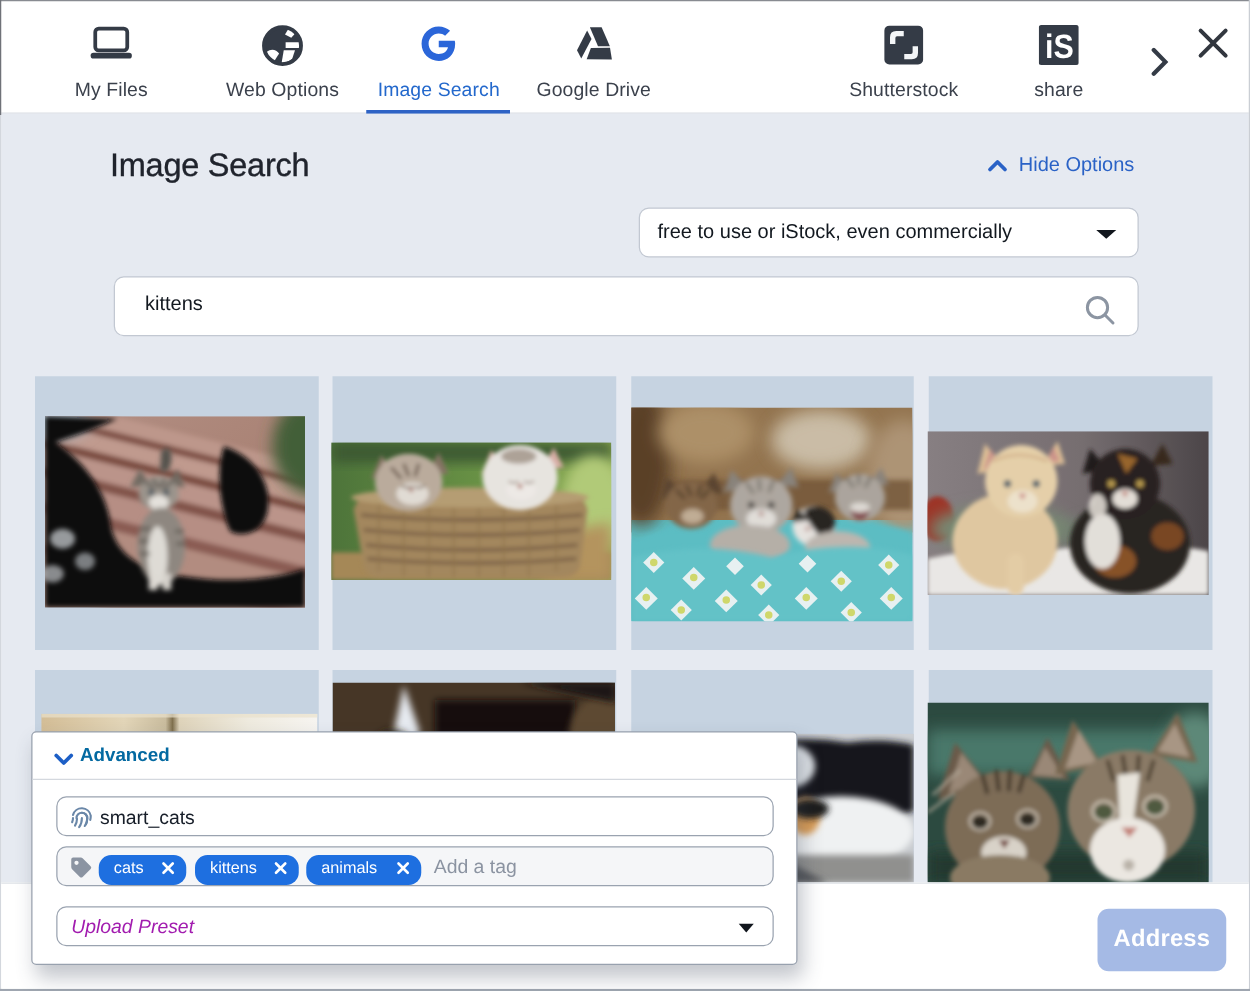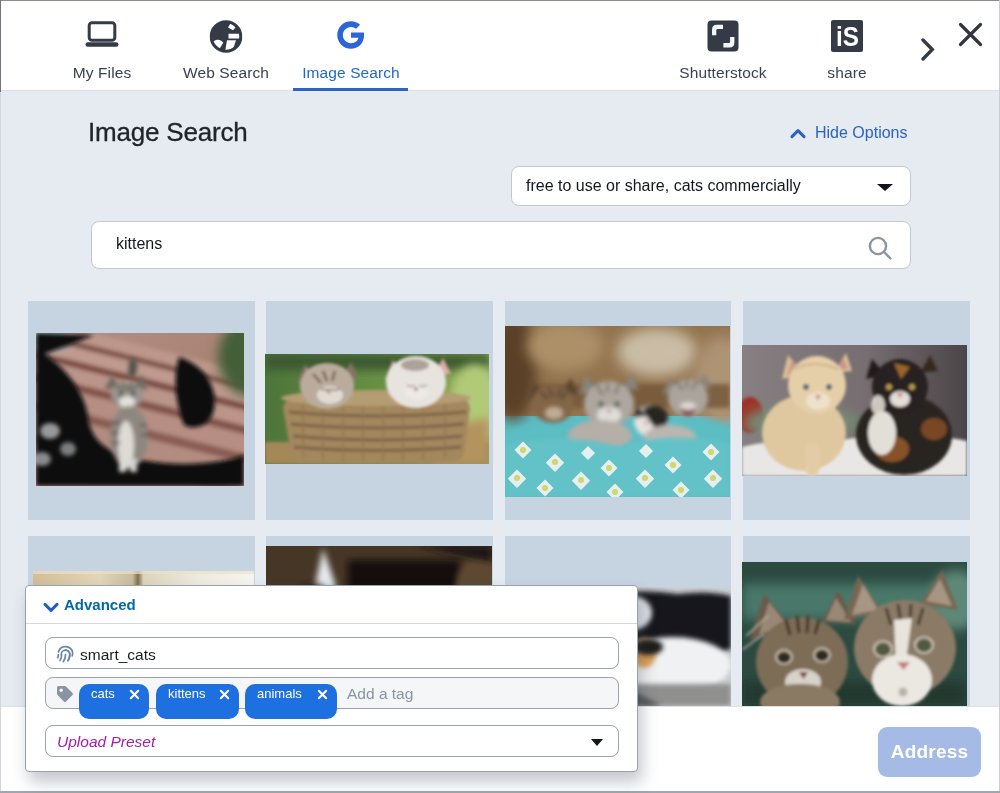--- a/index.html
+++ b/index.html
@@ -58,58 +58,66 @@
   #phead svg { position:absolute; left:17px; top:16px; }
   #phead .tx { position:absolute; left:38px; top:10px; font-size:15px; font-weight:bold;
     color:#0369a1; }
   .pin { position:absolute; left:19px; width:574px; height:32px;
     border:1px solid #9aa3b0; border-radius:8px; background:#fff; }
   #in1 { top:51px; }
   #in1 .tx { position:absolute; left:34px; top:8px; font-size:15.5px; color:#171e29; }
   #in1 svg { position:absolute; left:8px; top:5px; }
   #in2 { top:91px; background:#f5f6f8; }
   #in2 svg.tag { position:absolute; left:9px; top:6px; }
-  .pill { position:absolute; top:6px; height:35px; background:#1e6fe0; border-radius:10px;
+  .pill { position:absolute; top:6px; height:24px; background:#1e6fe0; border-radius:10px;
     color:#fff; font-size:13px; line-height:20px; padding-left:12px; }
   .pill svg { position:absolute; right:9px; top:4.5px; }
   #addtag { position:absolute; left:301px; top:7px; font-size:15.5px; color:#8b93a1; }
   #in3 { top:139px; }
   #in3 .tx { position:absolute; left:11px; top:7px; font-size:15.5px; color:#a21caf;font-style:italic; }
   #in3 .caret { position:absolute; right:15px; top:13px; border-left-width:6.5px;
     border-right-width:6.5px; border-top-width:7px; }
 </style>
 </head>
 <body>
 <div id="page">
   <div class="abs" id="topbar">
-    <div class="tab" style="left:40px;width:122px;">
+    <div class="tab" style="left:27px;width:122px;">
       <span class="ic"><svg width="34" height="34" viewBox="0 0 34 34">
         <rect x="4.2" y="2.8" width="25.6" height="17.5" rx="2.8" fill="none" stroke="#343b46" stroke-width="3"></rect>
         <rect x="0.5" y="22.2" width="33" height="4.6" rx="2.3" fill="#343b46"></rect>
       </svg></span>
       <div class="lb">My Files</div>
     </div>
     <div class="tab" style="left:164px;width:122px;">
       <span class="ic"><svg width="33" height="33" viewBox="0 0 33 33">
         <circle cx="16.5" cy="16.5" r="14.6" fill="#343b46"></circle>
         <g fill="#ffffff">
           <path d="M19,13.8 L31.5,13.8 L31.2,18.4 L19,18.4 Z"></path>
           <path d="M21.5,2.5 L27.5,5.8 L23.5,10.2 L18.5,7.6 Z"></path>
           <path d="M3.8,21.5 C7.5,18.5 11.5,19.5 13.8,22.8 L9.2,30 C6.3,28 4.7,24.8 3.8,21.5 Z"></path>
           <path d="M17.5,20.2 L26.5,20.2 L24.2,27.2 C21.2,29.6 18.4,30.2 15.8,30.2 Z"></path>
         </g>
         <circle cx="16.5" cy="16.5" r="14.8" fill="none" stroke="#343b46" stroke-width="3.1"></circle>
       </svg></span>
-      <div class="lb">Web Search</div>
+      <div class="lb">Web Options</div>
     </div>
     <div class="tab sel" style="left:289px;width:122px;">
       <span class="ic"><svg width="30" height="30" viewBox="0 0 48 48">
         <path fill="#2b66d9" d="M44.5 20H24v8.5h11.8C34.7 33.9 30.1 37 24 37c-7.2 0-13-5.8-13-13s5.8-13 13-13c3.1 0 5.9 1.1 8.1 2.9l6.4-6.4C34.6 4.1 29.6 2 24 2 11.8 2 2 11.8 2 24s9.8 22 22 22c11 0 21-8 21-22 0-1.3-.2-2.7-.5-4z"></path>
       </svg></span>
       <div class="lb">Image Search</div>
+    </div>
+    <div class="tab" style="left:413px;width:122px;">
+      <span class="ic"><svg width="30" height="27" viewBox="0 0 30 27" style="margin-top:1px;">
+        <polygon points="11.9,0.7 21.3,0.7 27.9,16 18.4,16" fill="#343b46"></polygon>
+        <polygon points="9.7,3.4 13.2,10.2 5,25.7 1.6,19.2" fill="#343b46"></polygon>
+        <polygon points="12.7,17.3 28,17.1 29.5,26.5 9.3,26.3" fill="#343b46"></polygon>
+      </svg></span>
+      <div class="lb">Google Drive</div>
     </div>
     <div class="tab" style="left:661px;width:122px;">
       <span class="ic"><svg width="32" height="32" viewBox="0 0 32 32">
         <rect x="0.5" y="0.5" width="31" height="31" rx="4" fill="#343b46"></rect>
         <path d="M16,4.7 L10,4.7 Q5,4.7 5,9.7 L5,15.2 L9.3,15.2 L9.3,10.3 Q9.3,9 10.6,9 L16,9 Z" fill="#f4f6f8"></path>
         <path d="M16.4,27.4 L22.4,27.4 Q27.4,27.4 27.4,22.4 L27.4,16.9 L23.1,16.9 L23.1,21.8 Q23.1,23.1 21.8,23.1 L16.4,23.1 Z" fill="#f4f6f8"></path>
       </svg></span>
       <div class="lb">Shutterstock</div>
     </div>
     <div class="tab" style="left:785px;width:122px;">
@@ -127,21 +135,21 @@
     </svg>
     <div class="abs" id="underline"></div>
   </div>
   <div class="abs" id="main">
     <div class="abs" id="title" style="left:87px;top:26px;">Image Search</div>
     <div class="abs" id="hideopt" style="left:789px;top:33px;">
       <svg width="16" height="11" viewBox="0 0 16 11">
           <polyline points="2,8.6 8,2.6 14,8.6" fill="none" stroke="#2a62c6" stroke-width="3" stroke-linecap="round" stroke-linejoin="round"></polyline>
         </svg>Hide Options</div>
     <div class="abs field" id="sel1" style="top:75px;">
-      <span class="tx">free to use or share, cats commercially</span>
+      <span class="tx">free to use or iStock, even commercially</span>
       <span class="caret"></span>
     </div>
     <div class="abs field" id="search" style="top:130px;">
       <span class="tx">kittens</span>
       <svg width="27" height="27" viewBox="0 0 27 27">
         <circle cx="11" cy="11" r="8.1" fill="none" stroke="#8c95a2" stroke-width="2.4"></circle>
         <line x1="17" y1="17" x2="23.4" y2="23.4" stroke="#8c95a2" stroke-width="2.4" stroke-linecap="round"></line>
       </svg>
     </div>
 

